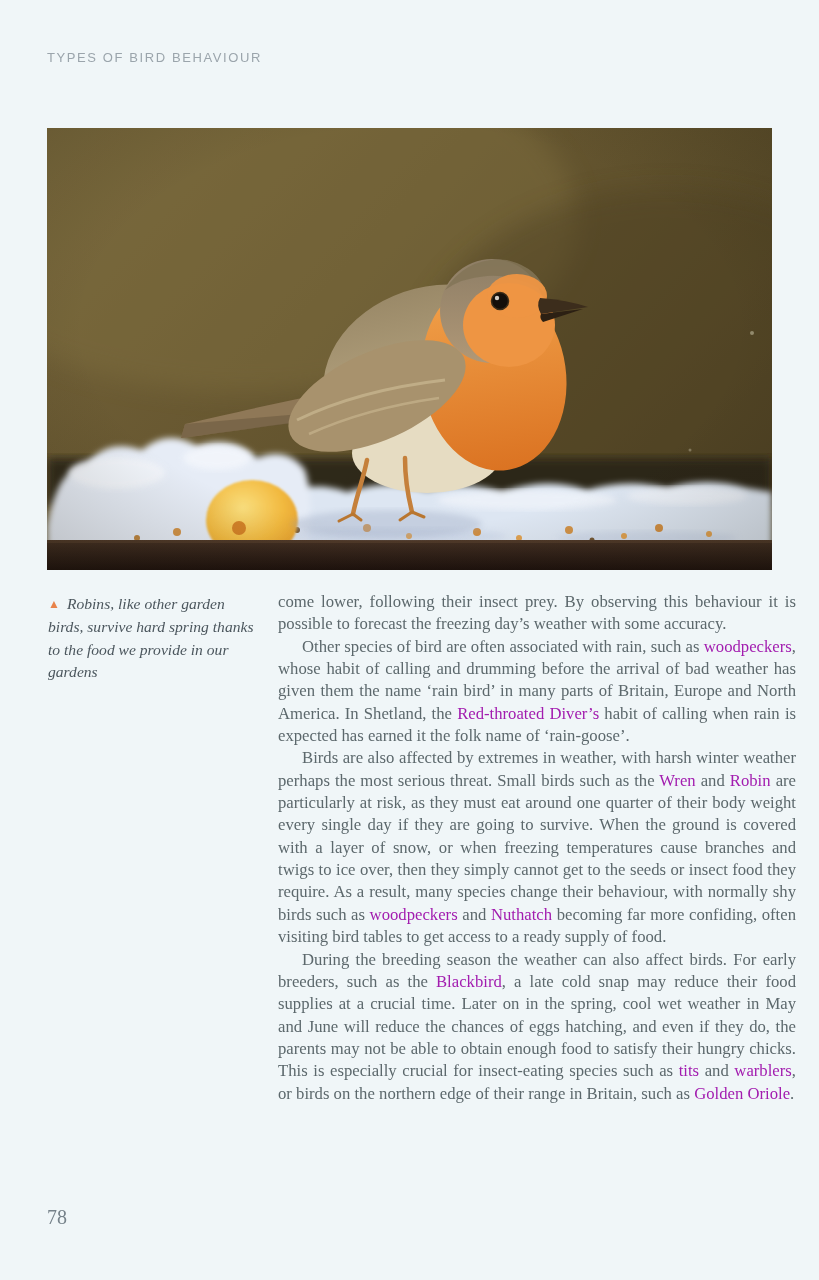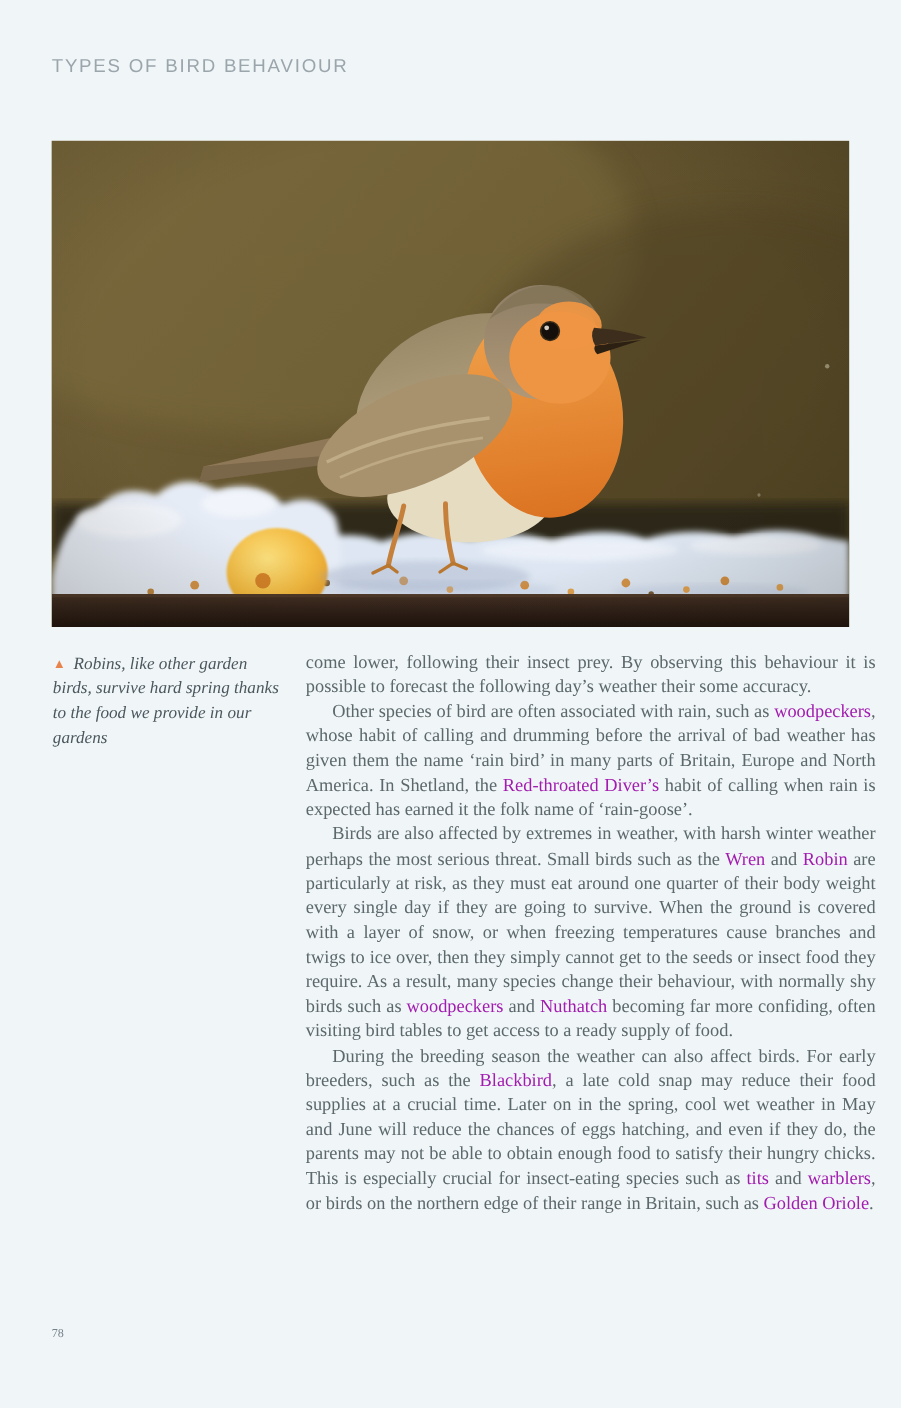--- a/index.html
+++ b/index.html
@@ -6,21 +6,21 @@
   .page{
     position:relative;
     width:819px;height:1280px;
     background:#f0f6f8;
     font-family:"Liberation Serif", serif;
     overflow:hidden;
   }
   .running-head{
     position:absolute;left:47px;top:50px;
     font-family:"Liberation Sans", sans-serif;
-    font-size:17px;font-weight:400;
+    font-size:13px;font-weight:400;
     letter-spacing:1.6px;
     color:#9ba5ac;
   }
   .photo{
     position:absolute;left:47px;top:128px;
     width:725px;height:442px;
     overflow:hidden;
     background:#6a5a30;
   }
   .photo svg{display:block;width:725px;height:442px;}
@@ -41,21 +41,21 @@
     position:absolute;left:278px;top:591px;width:518px;
     font-size:16.7px;line-height:22.35px;
     color:#5c686c;
     text-align:justify;
   }
   .bodycol p{margin:0;}
   .bodycol p.ind{text-indent:24px;}
   .bodycol b{font-weight:400;color:#a21caf;}
   .pagenum{
     position:absolute;left:47px;top:1206px;
-    font-size:11px;color:#76828a;
+    font-size:20px;color:#76828a;
     font-family:"Liberation Serif", serif;
   }
 </style>
 </head>
 <body>
 
 <div class="page">
 
   <div class="running-head">TYPES OF BIRD BEHAVIOUR</div>
 
@@ -187,21 +187,21 @@
 
       <rect x="0" y="0" width="725" height="442" fill="url(#vig)"></rect>
     </svg>
   </div>
 
   <div class="caption">
     <span class="tri">▲</span><span>Robins, like other garden birds, survive hard spring thanks to the food we provide in our gardens</span>
   </div>
 
   <div class="bodycol">
-      <p><span>come lower, following their insect prey. By observing this behaviour it is possible to forecast the following day’s weather their some accuracy.</span></p>
+      <p><span>come lower, following their insect prey. By observing this behaviour it is possible to forecast the freezing day’s weather with some accuracy.</span></p>
       <p class="ind"><span>Other species of bird are often associated with rain, such as </span><b>woodpeckers</b><span>, whose habit of calling and drumming before the arrival of bad weather has given them the name ‘rain bird’ in many parts of Britain, Europe and North America. In Shetland, the </span><b>Red-throated Diver’s</b><span> habit of calling when rain is expected has earned it the folk name of ‘rain-goose’.</span></p>
       <p class="ind"><span>Birds are also affected by extremes in weather, with harsh winter weather perhaps the most serious threat. Small birds such as the </span><b>Wren</b><span> and </span><b>Robin</b><span> are particularly at risk, as they must eat around one quarter of their body weight every single day if they are going to survive. When the ground is covered with a layer of snow, or when freezing temperatures cause branches and twigs to ice over, then they simply cannot get to the seeds or insect food they require. As a result, many species change their behaviour, with normally shy birds such as </span><b>woodpeckers</b><span> and </span><b>Nuthatch</b><span> becoming far more confiding, often visiting bird tables to get access to a ready supply of food.</span></p>
       <p class="ind"><span>During the breeding season the weather can also affect birds. For early breeders, such as the </span><b>Blackbird</b><span>, a late cold snap may reduce their food supplies at a crucial time. Later on in the spring, cool wet weather in May and June will reduce the chances of eggs hatching, and even if they do, the parents may not be able to obtain enough food to satisfy their hungry chicks. This is especially crucial for insect-eating species such as </span><b>tits</b><span> and </span><b>warblers</b><span>, or birds on the northern edge of their range in Britain, such as </span><b>Golden Oriole</b><span>.</span></p>
     </div>
 
   <div class="pagenum">78</div>
 
 </div>
 
 </body></html>

